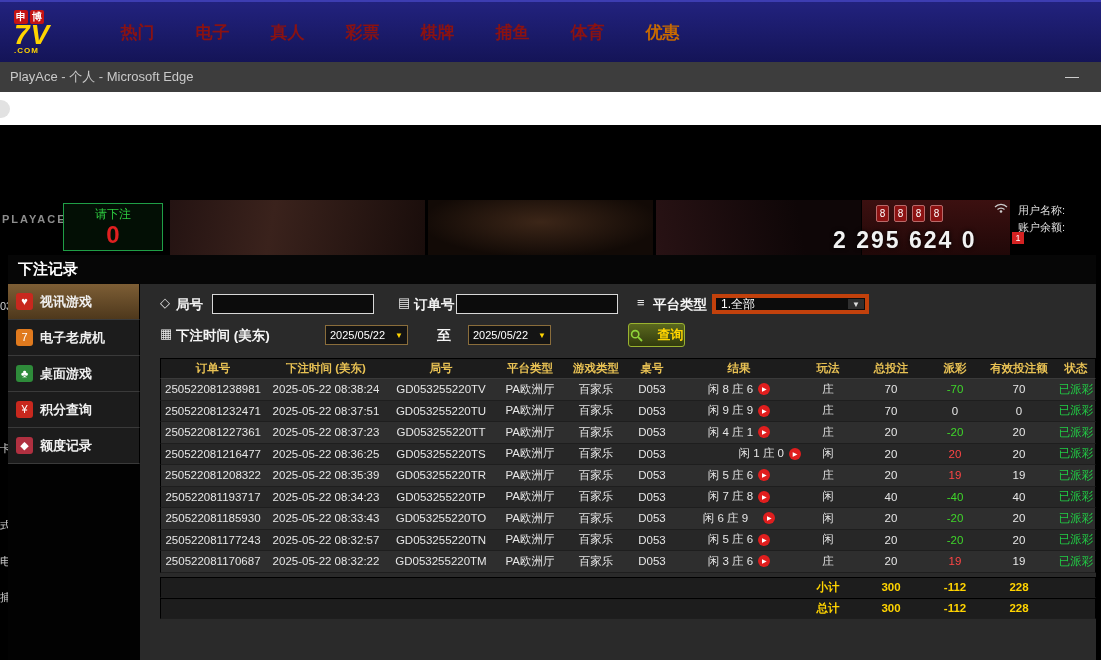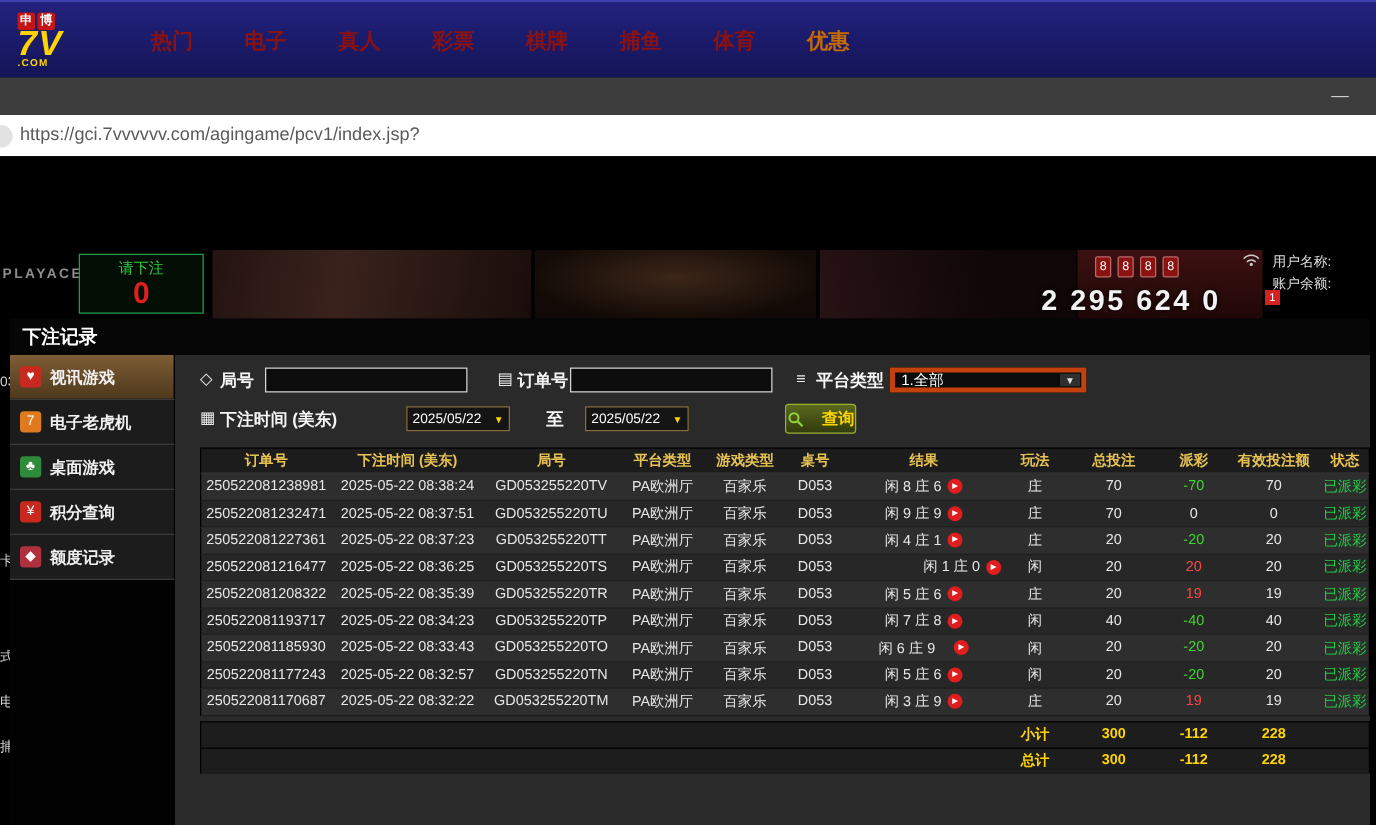--- a/index.html
+++ b/index.html
@@ -139,26 +139,26 @@
         <div class="nav-item">真人</div>
         <div class="nav-item">彩票</div>
         <div class="nav-item">棋牌</div>
         <div class="nav-item">捕鱼</div>
         <div class="nav-item">体育</div>
         <div class="nav-item highlight">优惠</div>
       </div>
   </div>
 
   <div class="edgebar">
+    <span>PlayAce - 个人 - Microsoft Edge</span>
     <span class="edge-min">—</span>
   </div>
 
   <div class="urlbar">
     <span class="url-notch"></span>
-    <span class="url-text">https://gci.7vvvvvv.com/agingame/pcv1/index.jsp?</span>
   </div>
 
   <div class="hero">
     <span class="playace">PLAYACE</span>
     <div class="betbox">
       <div class="bet-prompt">请下注</div>
       <div class="bet-value">0</div>
     </div>
     <div class="collage c1"></div>
     <div class="collage c2"></div>
@@ -406,21 +406,21 @@
             <div class="td status" style="width: 42px;">已派彩</div>
           </div>
           <div class="trow">
             <div class="td" style="width: 104px;">250522081170687</div>
             <div class="td" style="width: 122px;">2025-05-22 08:32:22</div>
             <div class="td" style="width: 108px;">GD053255220TM</div>
             <div class="td" style="width: 70px;">PA欧洲厅</div>
             <div class="td" style="width: 62px;">百家乐</div>
             <div class="td" style="width: 50px;">D053</div>
             <div class="td" style="width: 124px;">
-              <span>闲 3 庄 9</span>
+              <span>闲 3 庄 6</span>
               <span class="play">▶</span>
             </div>
             <div class="td" style="width: 54px;">庄</div>
             <div class="td" style="width: 72px;">20</div>
             <div class="td pos" style="width: 56px;">19</div>
             <div class="td" style="width: 72px;">19</div>
             <div class="td status" style="width: 42px;">已派彩</div>
           </div>
           <div class="trow summary first">
             <div class="td" style="width: 640px;"></div>

